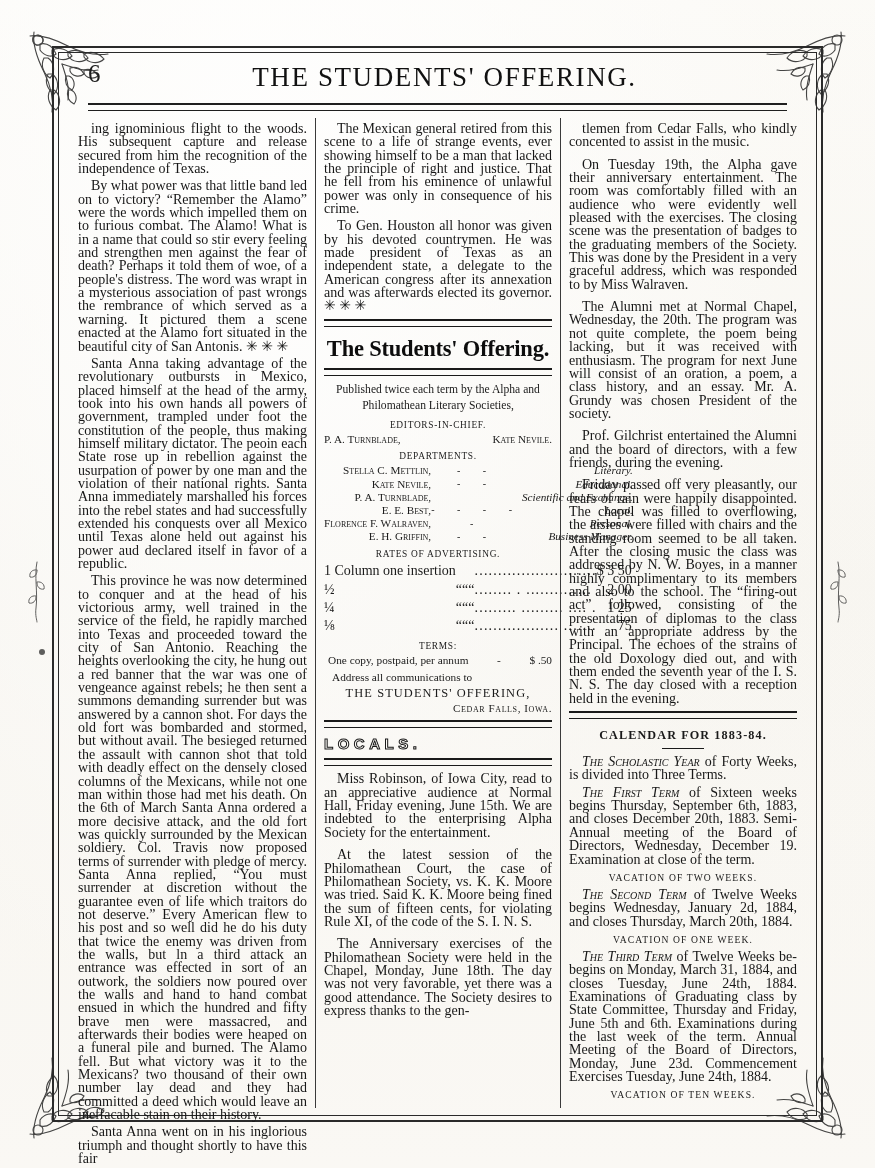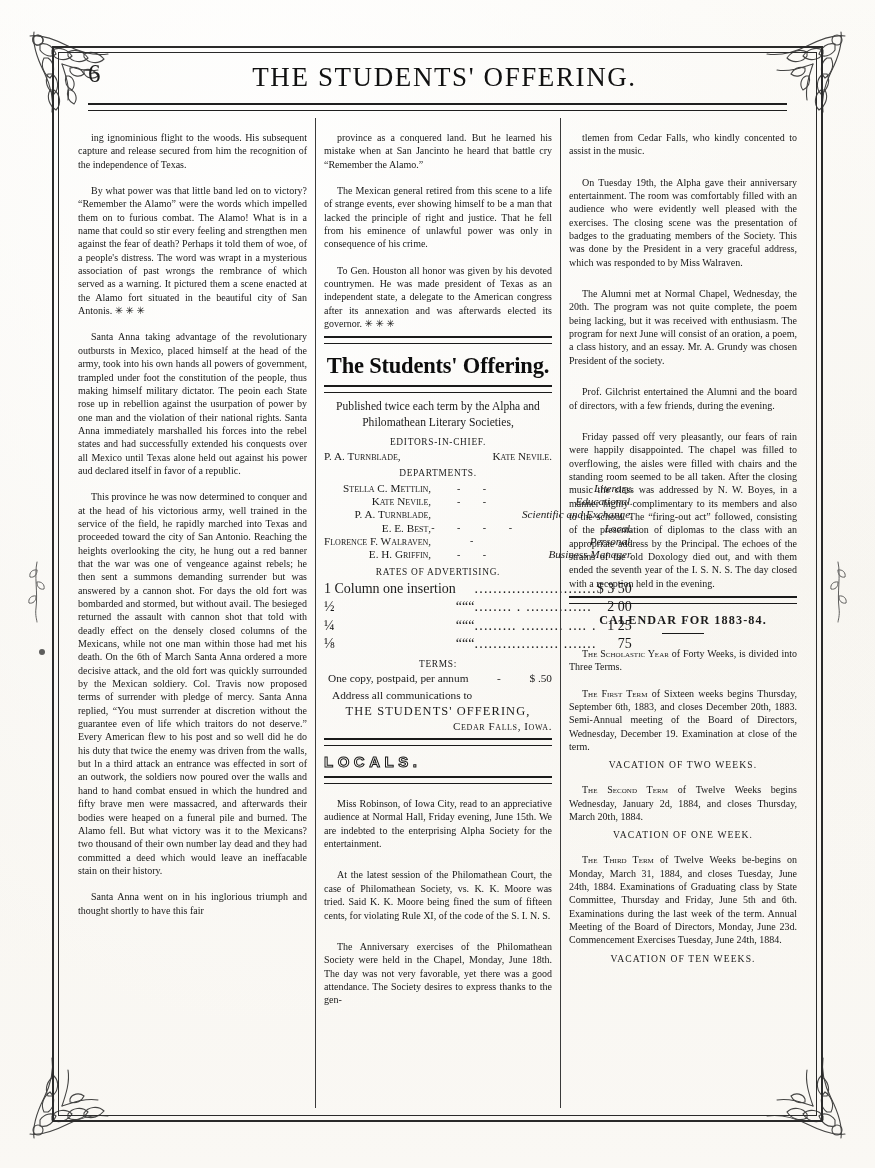--- a/index.html
+++ b/index.html
@@ -112,22 +112,22 @@
   }
   .col {
     width: 245px;
     padding: 0 8px;
     box-sizing: border-box;
     position: relative;
   }
   .col + .col { border-left: 1px solid #3a3a3a; }
 
   .col p {
-    margin: 13px 0 0 0;
-    font-size: 10px;
+    margin: 4px 0 0 0;
+    font-size: 14px;
     line-height: 13.35px;
     text-align: justify;
     text-indent: 13px;
     font-family: "Liberation Serif", serif;
     hyphens: manual;
     color: #171717;
   }
 
   
   .rule-dbl-heavy {
@@ -264,21 +264,21 @@
     font-family: "Liberation Serif", serif;
   }
   .cal-p {
     font-size: 11.4px;
     line-height: 14.6px;
     text-align: justify;
     text-indent: 12px;
     margin: 0;
     font-family: "Liberation Serif", serif;
   }
-  .sc { font-variant: small-caps; }
+  .sc { font-variant: small-caps; font-style: italic; }
 
   .gap-s { height: 5px; }
 </style>
 </head>
 <body>
 
 <div id="page">
   <div id="paper-tint"></div>
 
   <svg class="ornament orn-tl" viewBox="0 0 120 120">
@@ -387,21 +387,20 @@
 
     <div class="col">
       <p>ing ignominious flight to the woods. His subsequent capture and release secured from him the recognition of the independence of Texas.</p>
       <p>By what power was that little band led on to victory? “Remember the Alamo” were the words which impelled them on to furious combat. The Alamo! What is in a name that could so stir every feeling and strengthen men against the fear of death? Perhaps it told them of woe, of a people's distress. The word was wrapt in a mysterious association of past wrongs the rembrance of which served as a warning. It pictured them a scene enacted at the Alamo fort situated in the beautiful city of San Antonis. ✳ ✳ ✳</p>
       <p>Santa Anna taking advantage of the revolutionary outbursts in Mexico, placed himself at the head of the army, took into his own hands all powers of government, trampled under foot the constitution of the people, thus making himself military dictator. The peoin each State rose up in rebellion against the usurpation of power by one man and the violation of their national rights. Santa Anna immediately marshalled his forces into the rebel states and had successfully extended his conquests over all Mexico until Texas alone held out against his power aud declared itself in favor of a republic.</p>
       <p>This province he was now determined to conquer and at the head of his victorious army, well trained in the service of the field, he rapidly marched into Texas and proceeded toward the city of San Antonio. Reaching the heights overlooking the city, he hung out a red banner that the war was one of vengeance against rebels; he then sent a summons demanding surrender but was answered by a cannon shot. For days the old fort was bombarded and stormed, but without avail. The besieged returned the assault with cannon shot that told with deadly effect on the densely closed columns of the Mexicans, while not one man within those had met his death. On the 6th of March Santa Anna ordered a more decisive attack, and the old fort was quickly surrounded by the Mexican soldiery. Col. Travis now proposed terms of surrender with pledge of mercy. Santa Anna replied, “You must surrender at discretion without the guarantee even of life which traitors do not deserve.” Every American flew to his post and so well did he do his duty that twice the enemy was driven from the walls, but ln a third attack an entrance was effected in sort of an outwork, the soldiers now poured over the walls and hand to hand combat ensued in which the hundred and fifty brave men were massacred, and afterwards their bodies were heaped on a funeral pile and burned. The Alamo fell. But what victory was it to the Mexicans? two thousand of their own number lay dead and they had committed a deed which would leave an ineffacable stain on their history.</p>
       <p>Santa Anna went on in his inglorious triumph and thought shortly to have this fair</p>
     </div>
 
     <div class="col">
-      <p>province as a conquered land. But he learned his mistake when at San Jancinto he heard that battle cry “Remember the Alamo.”</p>
       <p>The Mexican general retired from this scene to a life of strange events, ever showing himself to be a man that lacked the principle of right and justice. That he fell from his eminence of unlawful power was only in consequence of his crime.</p>
       <p>To Gen. Houston all honor was given by his devoted countrymen. He was made president of Texas as an independent state, a delegate to the American congress after its annexation and was afterwards elected its governor. ✳ ✳ ✳</p>
 
       <div class="rule-dbl-heavy"></div>
 
       <div id="paper-name">The Students' Offering.</div>
       <div class="rule-dbl-heavy"></div>
 
       <div class="pub-line">Published twice each term by the Alpha and</div>
       <div class="pub-line">Philomathean Literary Societies,</div>

